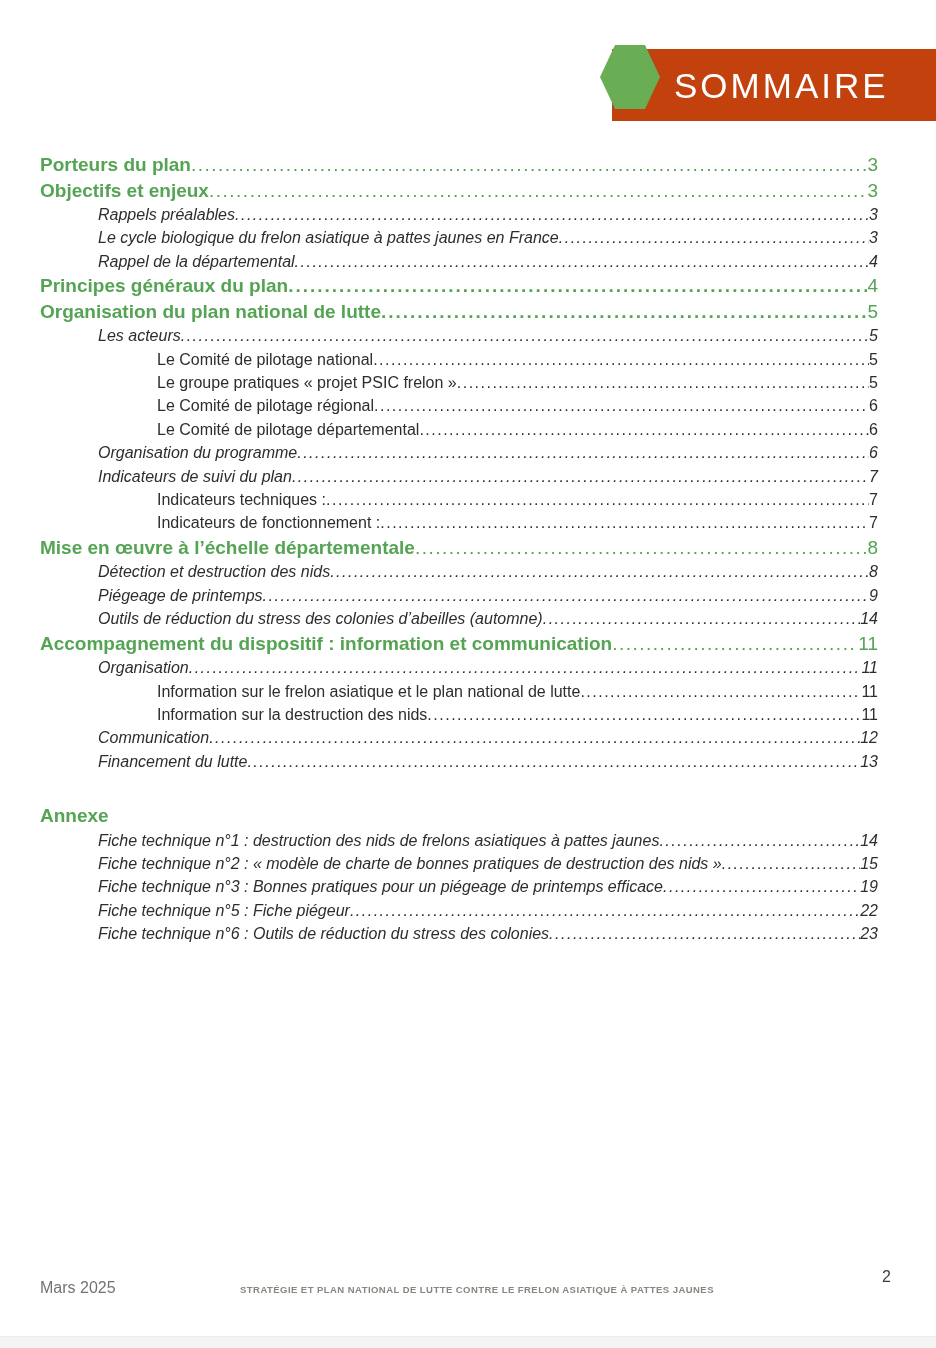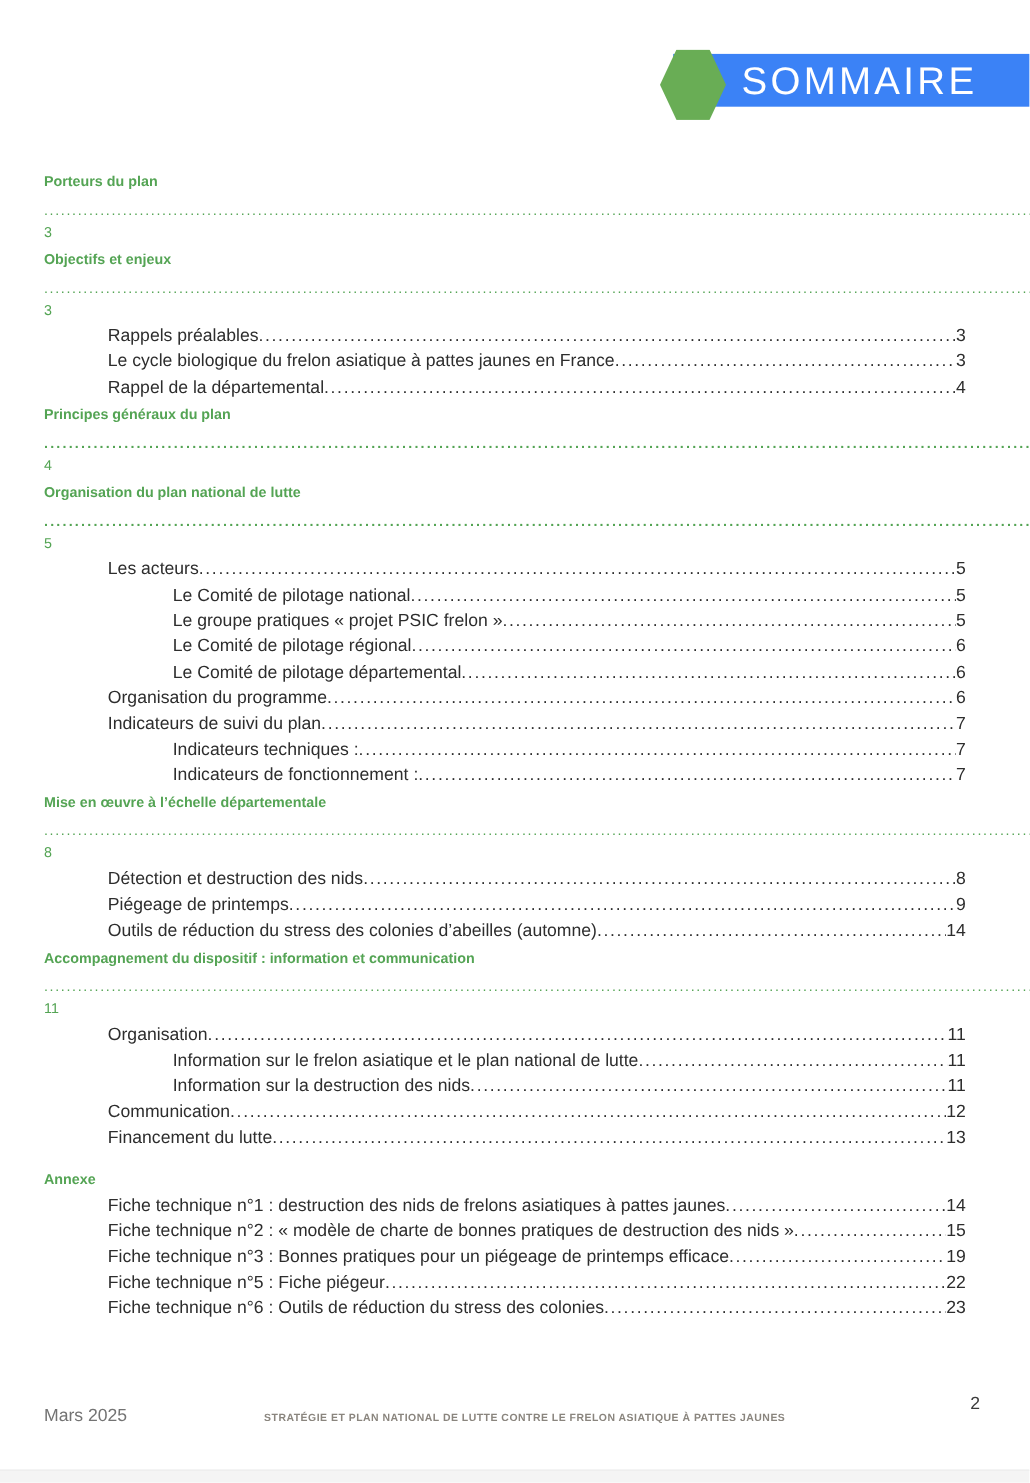--- a/index.html
+++ b/index.html
@@ -2,22 +2,22 @@
 <html><head>
 <meta charset="utf-8">
 <style>
   html,body{margin:0;padding:0;}
   body{
     width:936px;height:1348px;position:relative;background:#ffffff;
     font-family:"Liberation Sans",sans-serif;overflow:hidden;
   }
   
   .banner{
-    position:absolute;top:49px;left:612px;right:0;height:48px;
-    background:#3b82f6;display:flex;align-items:center;
+    position:absolute;top:49px;left:612px;right:0;height:72px;
+    background:#c2410c;display:flex;align-items:center;
   }
   .banner-hex{
     position:absolute;left:-12px;top:-4px;width:60px;height:64px;
     background:#69ad55;
     clip-path:polygon(0% 50%,25% 0%,75% 0%,100% 50%,75% 100%,25% 100%);
   }
   .banner-title{
     margin-left:62px;color:#ffffff;font-size:35px;font-weight:300;
     letter-spacing:3px;line-height:57px;white-space:nowrap;
   }
@@ -29,28 +29,28 @@
   }
   .row .label{white-space:nowrap;}
   .row .leader{
     flex:1 1 20px;overflow:hidden;white-space:nowrap;
     letter-spacing:1.5px;min-width:8px;
   }
   .row .leader::after{
     content:"........................................................................................................................................................................................................";
   }
   .row .page{white-space:nowrap;}
-  .lvl0{font-size:13px;font-weight:700;line-height:25.5px;flex-direction:column;}
-  .lvl1{padding-left:58px;}
+  .lvl0{font-size:19px;font-weight:700;line-height:25.5px;}
+  .lvl1{padding-left:58px;font-style:italic;}
   .lvl2{padding-left:117px;}
   .green{color:#54a454;}
   .green .leader{font-weight:400;}
   .green .page{font-weight:400;}
   .bold-leader .leader{font-weight:700;letter-spacing:2px;}
-  .space-before{margin-top:13px;}
+  .space-before{margin-top:30px;}
   
   .footer-date{
     position:absolute;left:40px;top:1279px;font-size:16px;color:#737373;
   }
   .footer-doc-title{
     position:absolute;left:0;right:0;top:1284px;text-align:center;
     font-size:9.5px;font-weight:700;letter-spacing:0.45px;color:#8a857e;
     transform:translateX(9px);
   }
   .footer-page{

